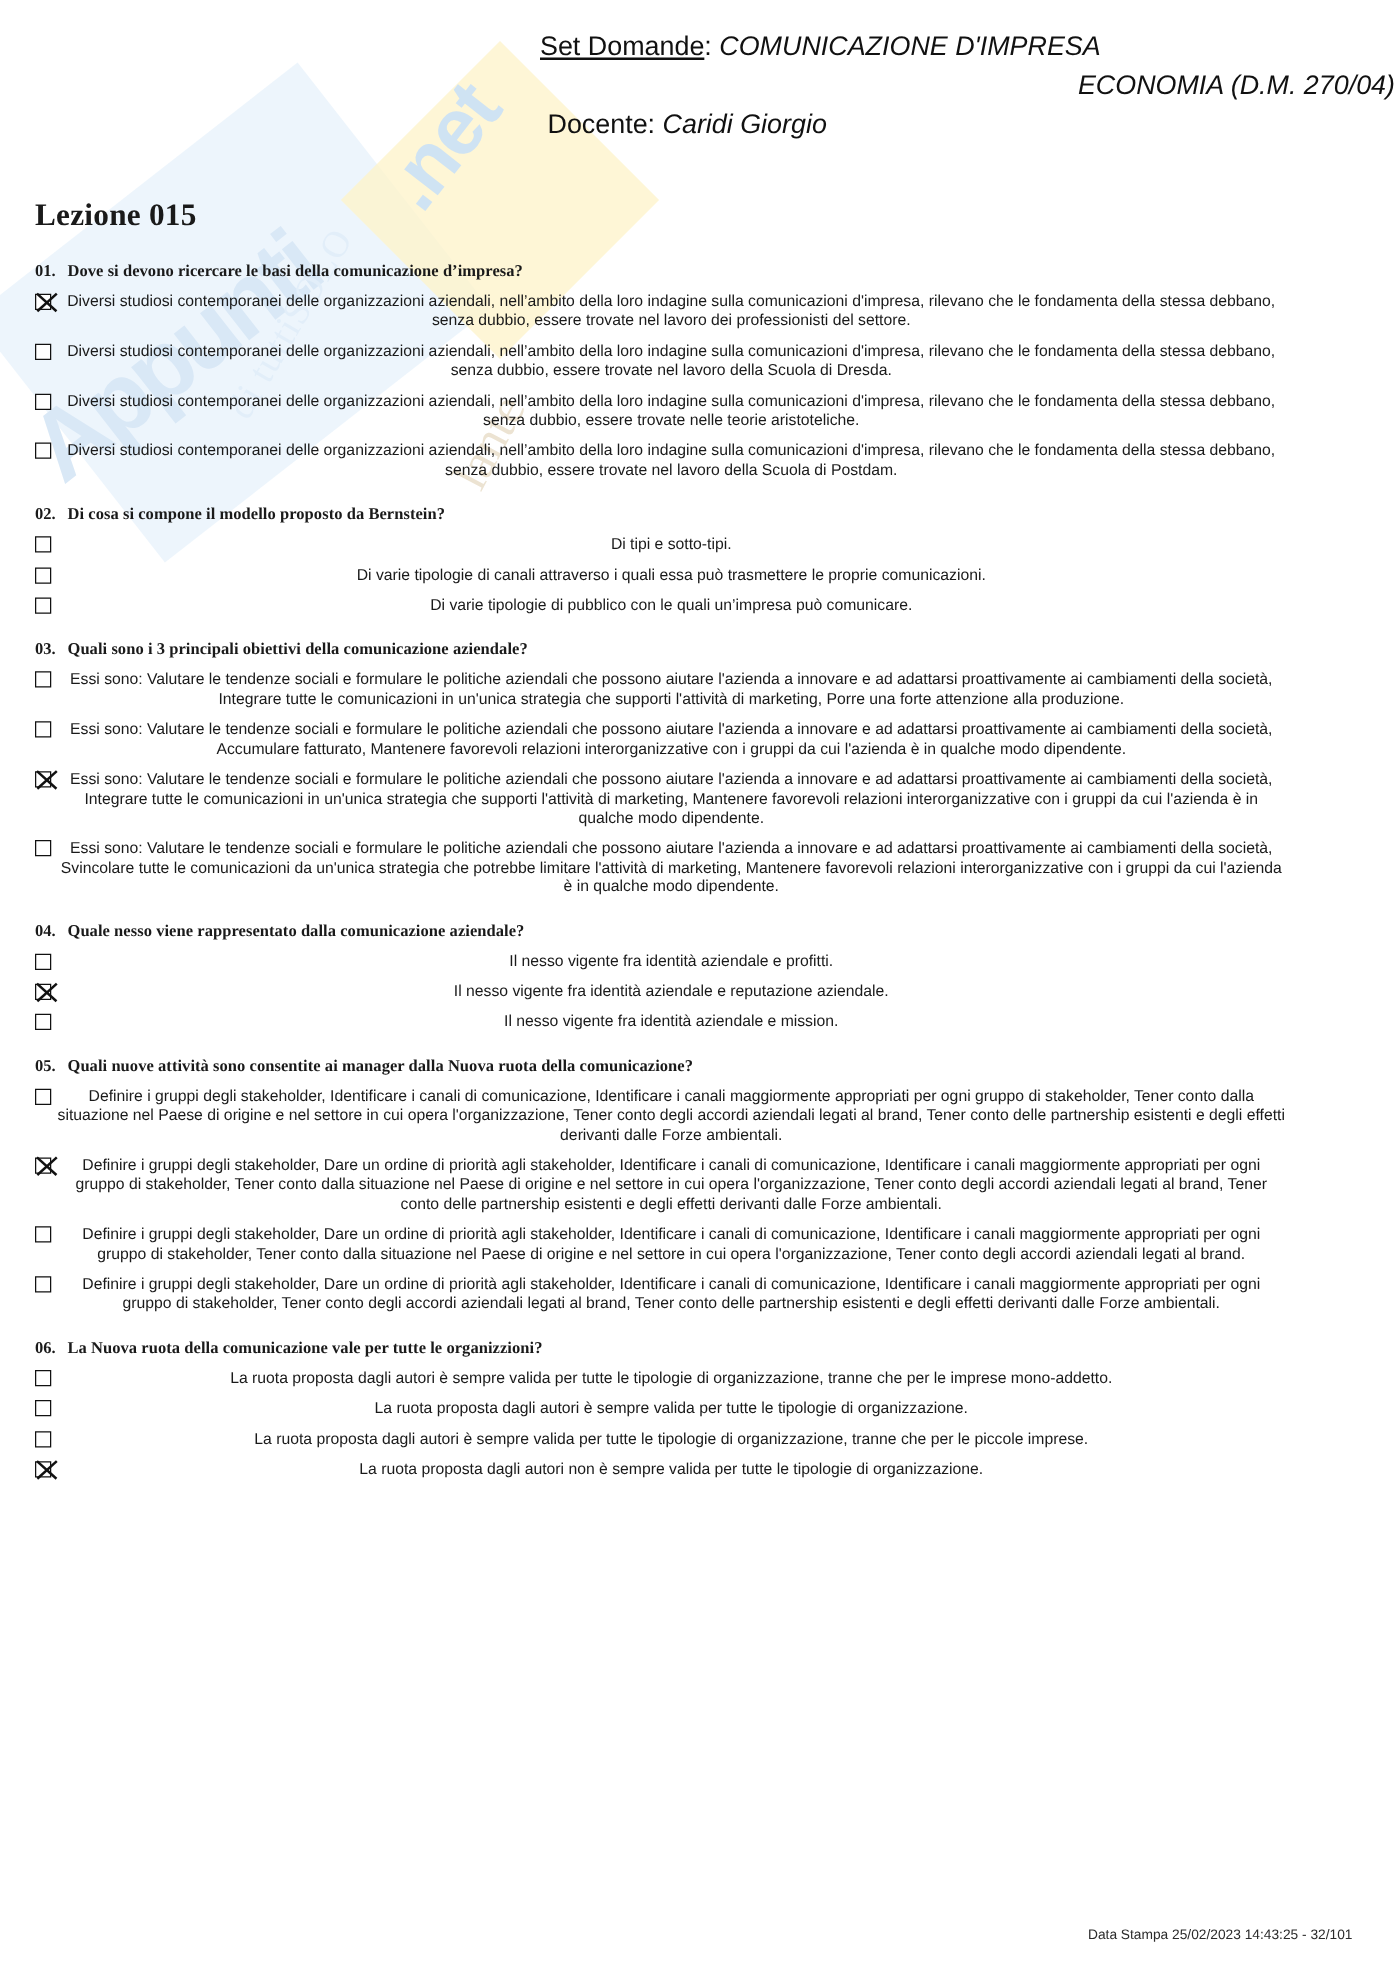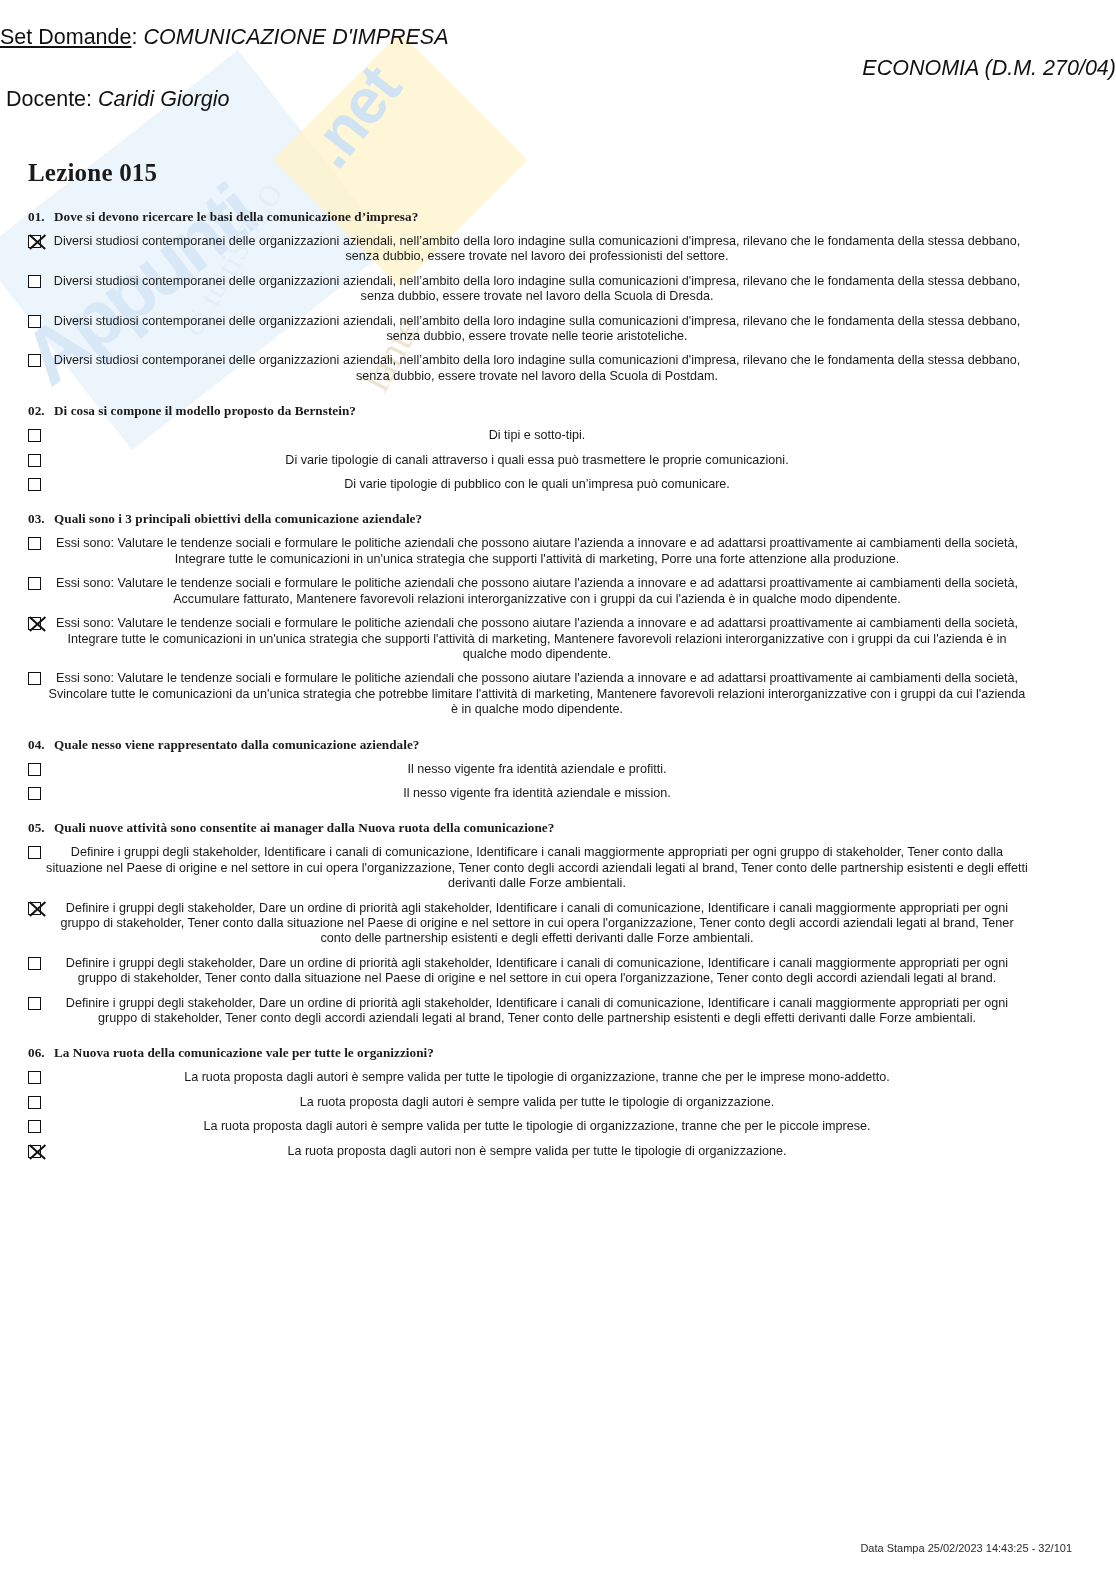--- a/index.html
+++ b/index.html
@@ -73,20 +73,21 @@
     font-family: "Liberation Serif", serif;
     font-size: 40px;
     color: #ece3d2;
     transform: rotate(-62deg);
   }
 
   
   #page { position: relative; z-index: 2; }
   .header {
     padding-top: 22px;
+    padding-left: 432px;
     font-family: "Liberation Sans", sans-serif;
     font-size: 21.5px;
     line-height: 31px;
     color: #111;
   }
   .header .lbl { }
   .header .lbl-u { text-decoration: underline; }
   .header .val { font-style: italic; }
   .hdr-line { white-space: nowrap; }
   .hdr-line2 { font-style: italic; text-align: right; }
@@ -149,21 +150,21 @@
     font-family: Liberation Sans, sans-serif;
     font-size: 12.6px;
     line-height: 15.4px;
     text-align: center;
     flex: 1 1 auto;
   }
 
   
   .footer {
     position: absolute;
-    left: 0; right: 16px;
+    left: 0; right: 6px;
     top: 1542px;
     text-align: right;
     padding-right: 28px;
     font-family: "Liberation Sans", sans-serif;
     font-size: 11px;
     color: #2b2b2b;
     z-index: 2;
   }
 </style>
 </head>
@@ -274,20 +275,26 @@
           <p class="q-head"><span class="q-num">04.</span><span>Quale nesso viene rappresentato dalla comunicazione aziendale?</span></p>
           <div class="options">
             <div class="option">
               <div class="cbwrap">
                 <span class="cb"></span>
               </div>
               <div class="opt-text">Il nesso vigente fra identità aziendale e profitti.</div>
             </div>
             <div class="option">
               <div class="cbwrap">
+                <span class="cb checked"></span>
+              </div>
+              <div class="opt-text">Il nesso vigente fra identità aziendale e reputazione aziendale.</div>
+            </div>
+            <div class="option">
+              <div class="cbwrap">
                 <span class="cb"></span>
               </div>
               <div class="opt-text">Il nesso vigente fra identità aziendale e mission.</div>
             </div>
           </div>
         </div>
         <div class="question">
           <p class="q-head"><span class="q-num">05.</span><span>Quali nuove attività sono consentite ai manager dalla Nuova ruota della comunicazione?</span></p>
           <div class="options">
             <div class="option">

